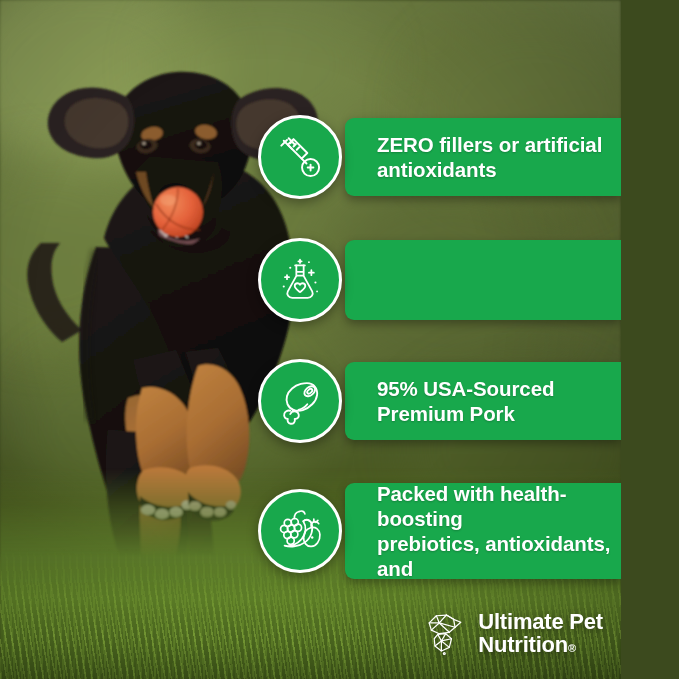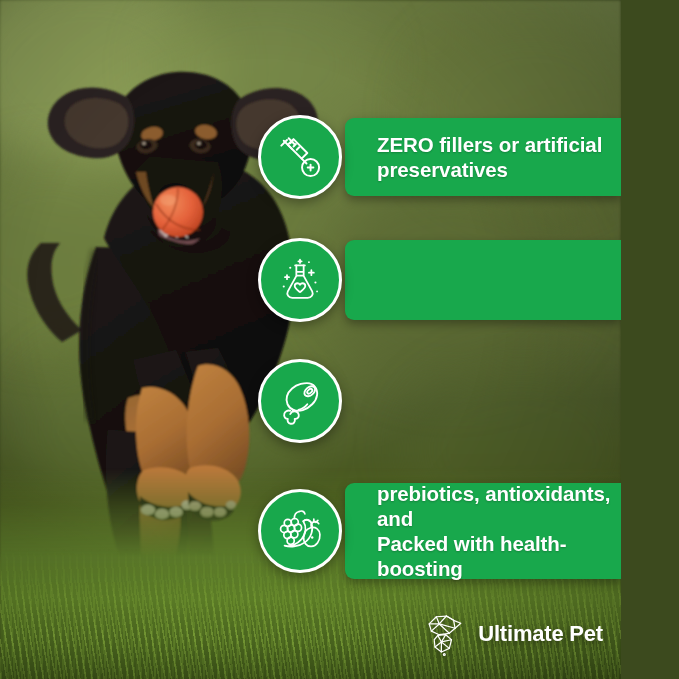--- a/index.html
+++ b/index.html
@@ -272,21 +272,21 @@
     <div class="grass-blades"></div>
     <div class="vignette"></div>
   </div>
 
   <div class="bars">
 
     <div class="row" style="top:118px;height:78px;">
       <div class="bar">
         <div class="bar-text">
           <div>ZERO fillers or artificial</div>
-          <div>preservatives</div>
+          <div>antioxidants</div>
         </div>
       </div>
       <div class="circle">
         <svg viewBox="0 0 64 64" fill="none" stroke="#ffffff" stroke-width="2.4" stroke-linecap="round" stroke-linejoin="round">
           <path d="M12 12 L22 22"></path>
           <path d="M9 18 L16 11"></path>
           <path d="M18 9 L25 16"></path>
           <path d="M17 17 L34 34 L41 27 L24 10 Z"></path>
           <path d="M23 12 L20 15"></path>
           <path d="M27 16 L24 19"></path>
@@ -317,39 +317,45 @@
           <circle cx="12" cy="40" r="1.3" fill="#ffffff" stroke="none"></circle>
           <circle cx="20" cy="17" r="1.3" fill="#ffffff" stroke="none"></circle>
           <circle cx="51" cy="35" r="1.3" fill="#ffffff" stroke="none"></circle>
           <circle cx="43" cy="10" r="1.1" fill="#ffffff" stroke="none"></circle>
           <circle cx="53" cy="46" r="1.1" fill="#ffffff" stroke="none"></circle>
         </svg>
       </div>
     </div>
 
     <div class="row" style="top:362px;height:78px;">
+      <div class="bar">
+        <div class="bar-text">
+          <div>95% USA-Sourced</div>
+          <div>Premium Pork</div>
+        </div>
+      </div>
       <div class="circle">
         <svg viewBox="0 0 64 64" fill="none" stroke="#ffffff" stroke-width="2.3" stroke-linecap="round" stroke-linejoin="round">
           <path d="M50 14 C55 20 54 29 47 36 C40 43 31 46 24 43 C17 40 14 33 16 26
                    C18 19 25 13 33 11 C41 9 47 10 50 14 Z"></path>
           <ellipse cx="44" cy="20" rx="7.5" ry="5" transform="rotate(-40 44 20)"></ellipse>
           <ellipse cx="44" cy="20" rx="3.6" ry="2.2" transform="rotate(-40 44 20)"></ellipse>
           <path d="M41 36 C38 40 34 42 30 43"></path>
           <path d="M24 43 L20 48"></path>
           <path d="M20 44 C16.5 43 13 45 12.5 48.5 C12 51.5 14 54 17 54 C16 56.5 17.5 59.5 20.5 60
                    C24 60.5 26.5 57.5 25.5 54 C28.5 54.5 31 52 30.5 49 C30 45.8 26.8 43.8 23.5 45"></path>
         </svg>
       </div>
     </div>
 
     <div class="row" style="top:483px;height:96px;">
       <div class="bar">
         <div class="bar-text">
+          <div>Packed with health-boosting</div>
           <div>prebiotics, antioxidants, and</div>
-          <div>Packed with health-boosting</div>
         </div>
       </div>
       <div class="circle">
         <svg viewBox="0 0 64 64" fill="none" stroke="#ffffff" stroke-width="2.1" stroke-linecap="round" stroke-linejoin="round">
 
           <circle cx="17" cy="22" r="4.4"></circle>
           <circle cx="25.5" cy="21" r="4.4"></circle>
           <circle cx="12.5" cy="29.5" r="4.4"></circle>
           <circle cx="21" cy="29" r="4.4"></circle>
           <circle cx="29.5" cy="28" r="4.4"></circle>
@@ -394,16 +400,17 @@
         <path d="M27 43 L41 40"></path>
         <path d="M27 43 L27 57"></path>
         <path d="M27 43 L33 33"></path>
         <path d="M38 52 L27 43"></path>
 
         <circle cx="31" cy="60.5" r="1.3"></circle>
       </svg>
     </div>
     <div class="brand-text">
       <span class="l1">Ultimate Pet</span>
+      <span class="l2"><span>Nutrition</span><span class="reg">®</span></span>
     </div>
   </div>
 
 </div>
 
 </body></html>

